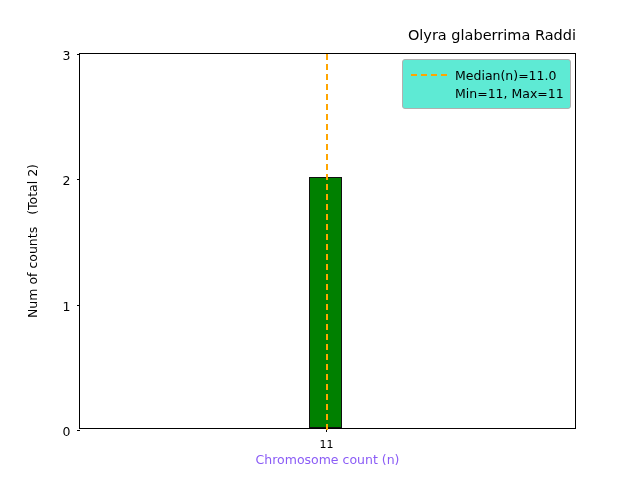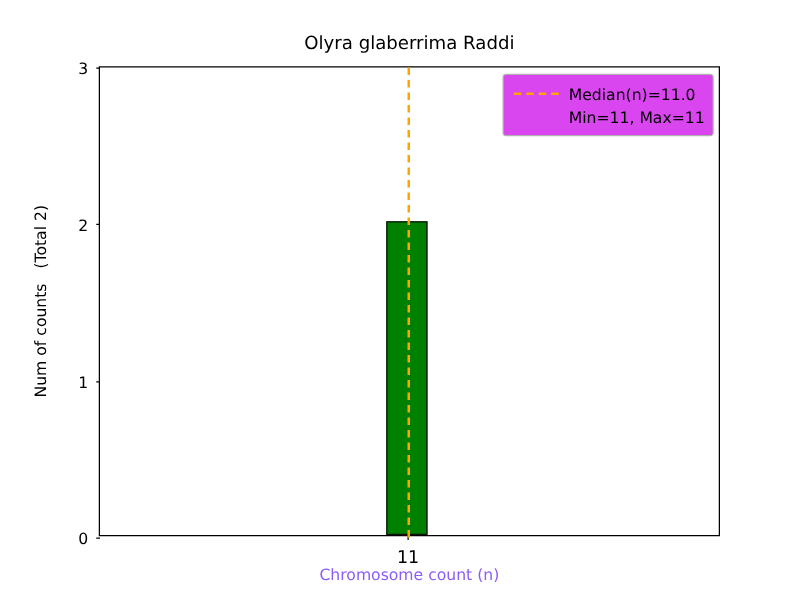--- a/index.html
+++ b/index.html
@@ -15,21 +15,21 @@
     font-family: "DejaVu Sans", sans-serif;
     overflow: hidden;
   }
 
   
   #chart-title {
     position: absolute;
     left: 79px;
     top: 28px;
     width: 497px;
-    text-align: center;
+    text-align: right;
     font-size: 14.5px;
     color: #000000;
     line-height: 1;
     white-space: nowrap;
   }
 
   
   #plot-area {
     position: absolute;
     left: 79px;
@@ -81,21 +81,21 @@
     position: absolute;
     top: 100%;
     width: 0;
     height: 3.5px;
     border-left: 1.1px solid #000000;
   }
   .xtick-label {
     position: absolute;
     top: calc(100% + 6px);
     transform: translateX(-50%);
-    font-size: 14px;
+    font-size: 11px;
     color: #000000;
     white-space: nowrap;
   }
 
   
   #xlabel {
     position: absolute;
     left: 79px;
     top: 452px;
     width: 497px;
@@ -121,21 +121,21 @@
   }
 
   
   #legend {
     position: absolute;
     left: 402px;
     top: 59px;
     width: 169px;
     border: 1px solid #b0b0b0;
     border-radius: 3px;
-    background: #d946ef;
+    background: #5eead4;
     box-sizing: border-box;
     padding: 6px 8px 6px 8px;
   }
   .legend-row {
     display: flex;
     align-items: center;
     height: 18px;
   }
   .legend-sample {
     width: 36px;

